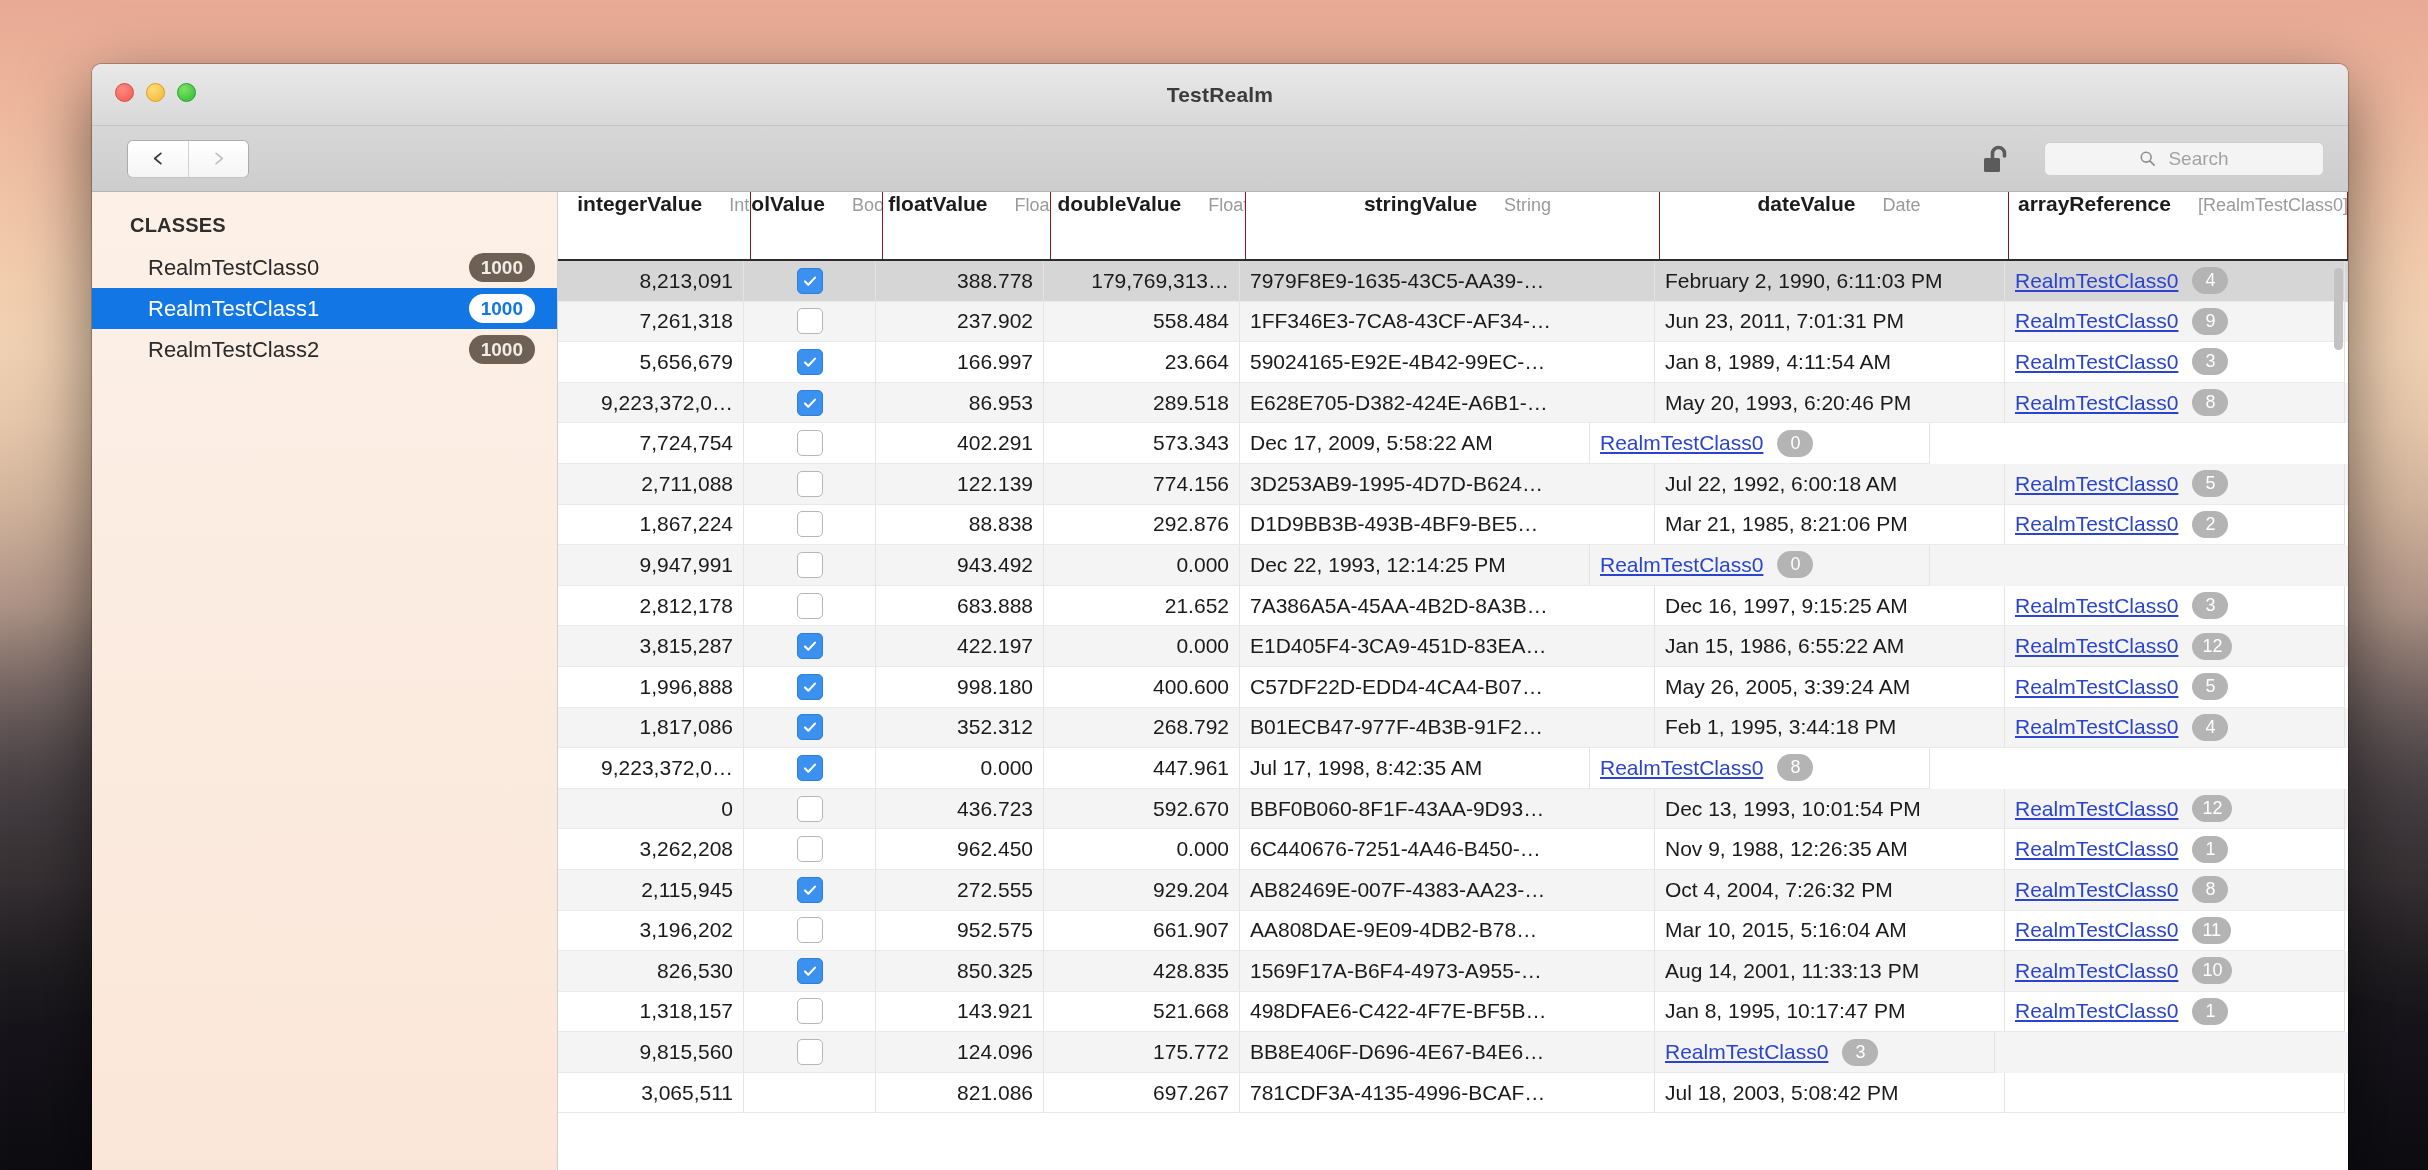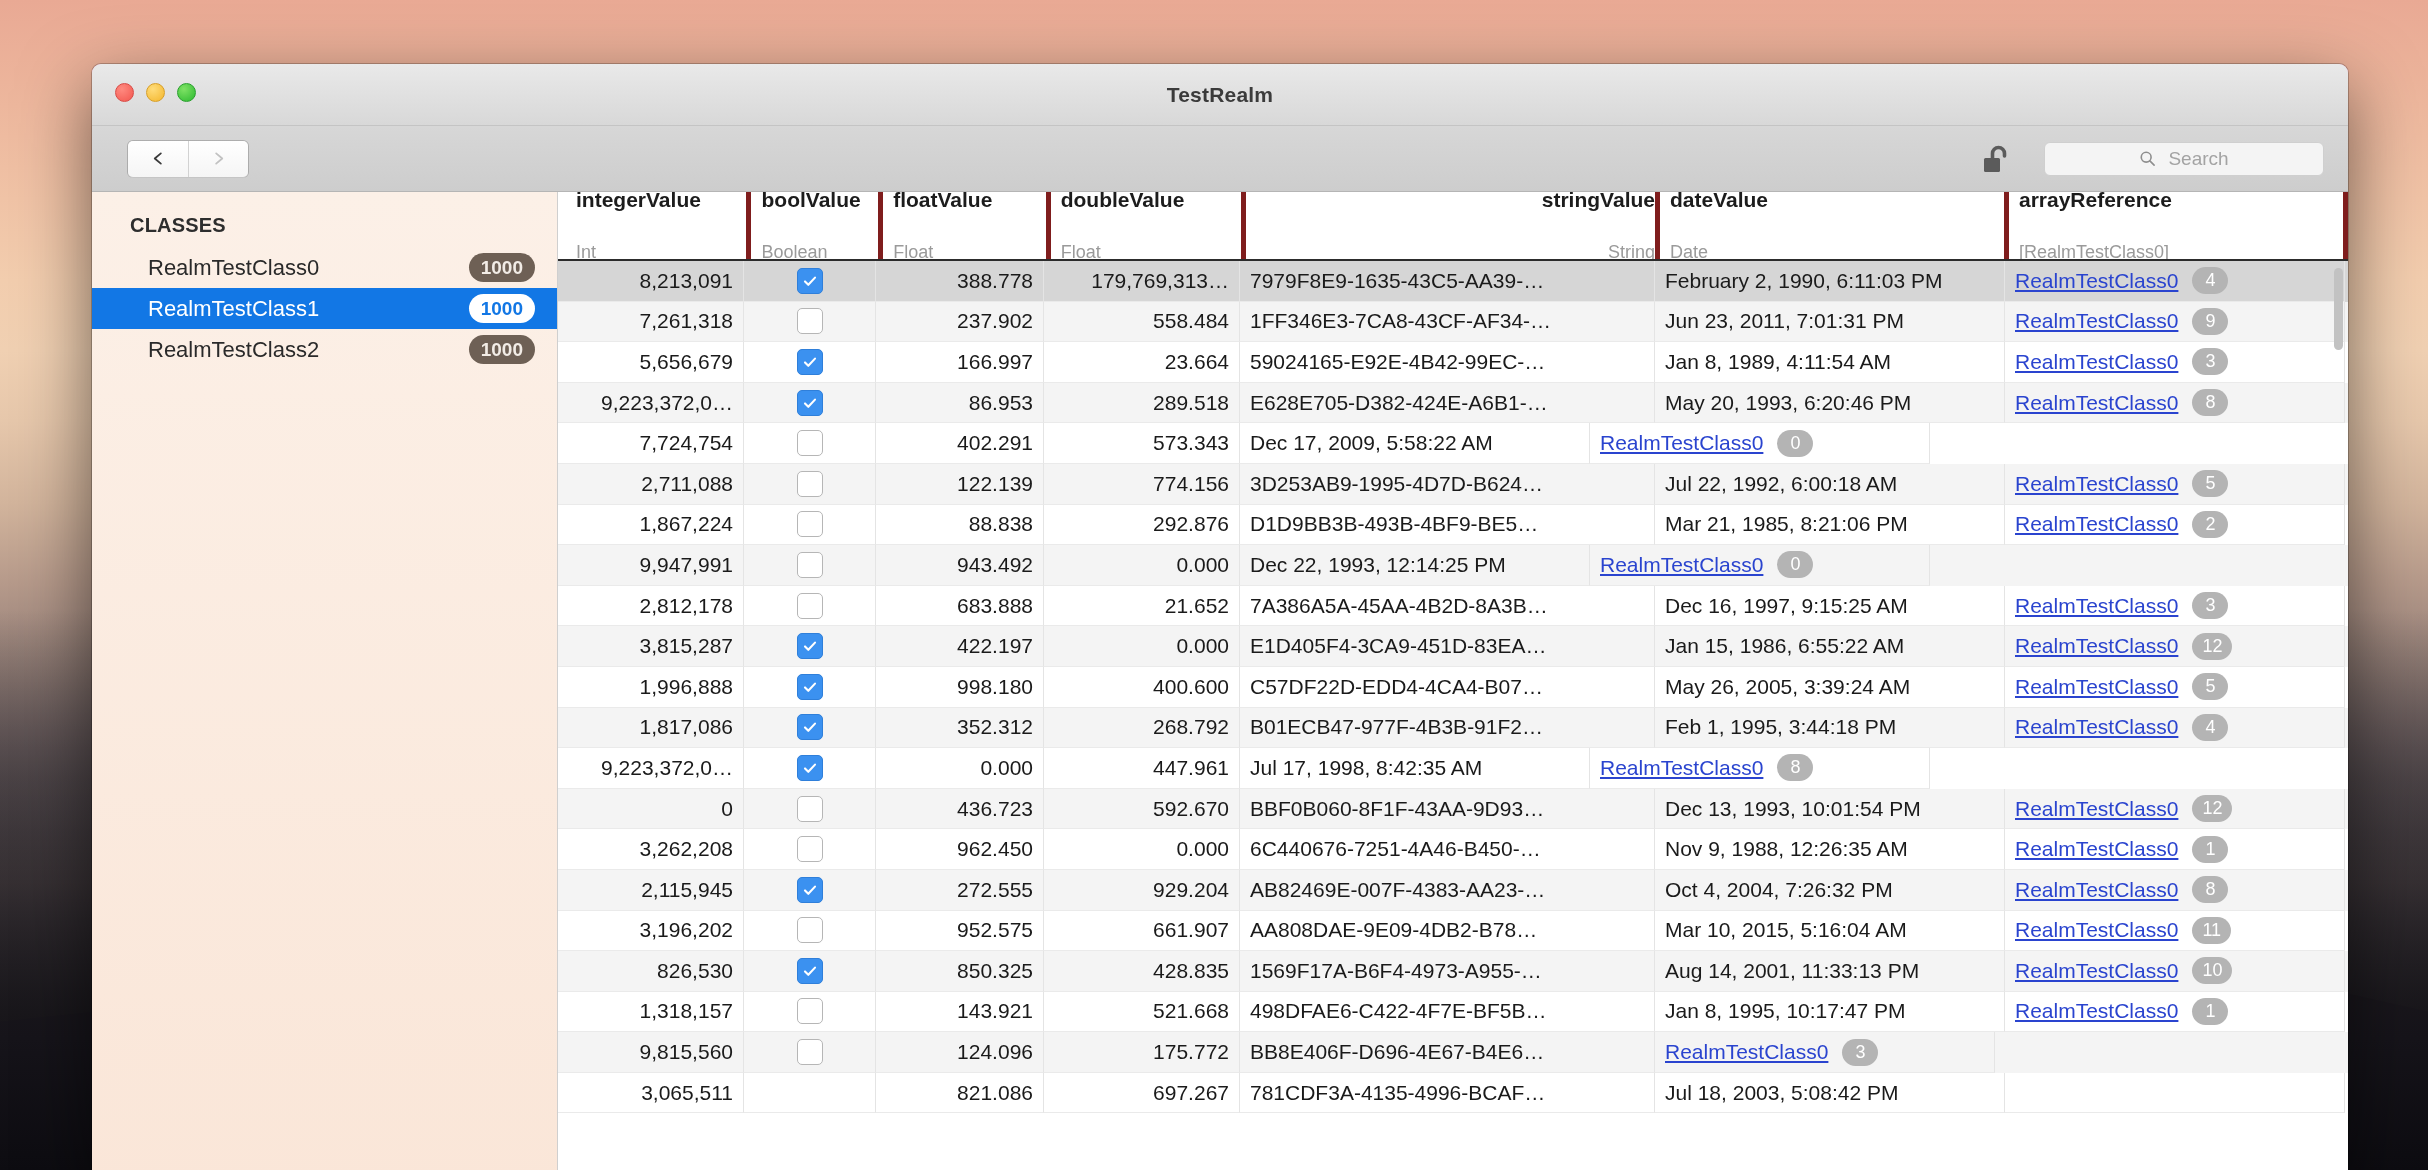--- a/index.html
+++ b/index.html
@@ -178,23 +178,23 @@
 
   
   #thead {
     height: 69px; flex: none;
     background: #ffffff;
     border-bottom: 2px solid #2c2c2c;
     display: flex;
     padding-left: 8px;
   }
   .th {
-    display: flex; flex-direction: column; justify-content: center;
+    display: flex; flex-direction: row; justify-content: center;
     padding-left: 10px;
-    border-right: 5px solid #7f1d1d;
+    border-right: 1px solid #7f1d1d;
     overflow: hidden;
     gap: 27px;
   }
   .th-name { font-size: 21px; font-weight: bold; color: #1c1c1c; white-space: nowrap; }
   .th-type { font-size: 18px; color: #9a9a9a; margin-top: 3px; white-space: nowrap; }
 
   
   .c-int   { width: 186px; }
   .c-bool  { width: 132px; }
   .c-float { width: 168px; }

